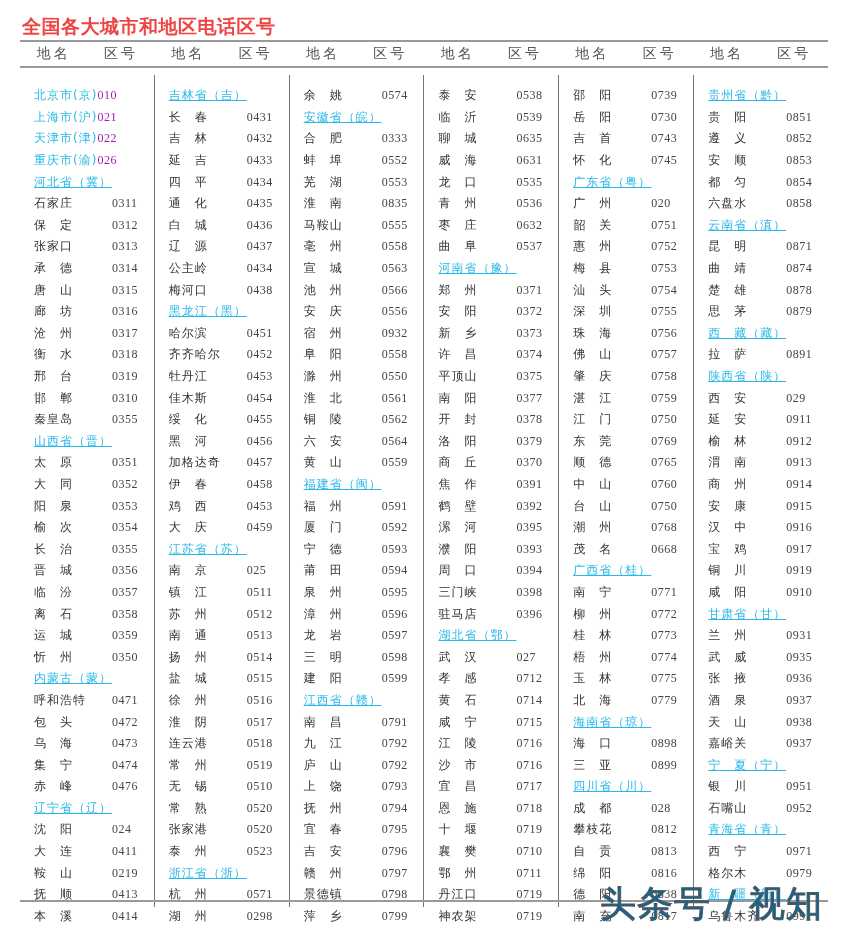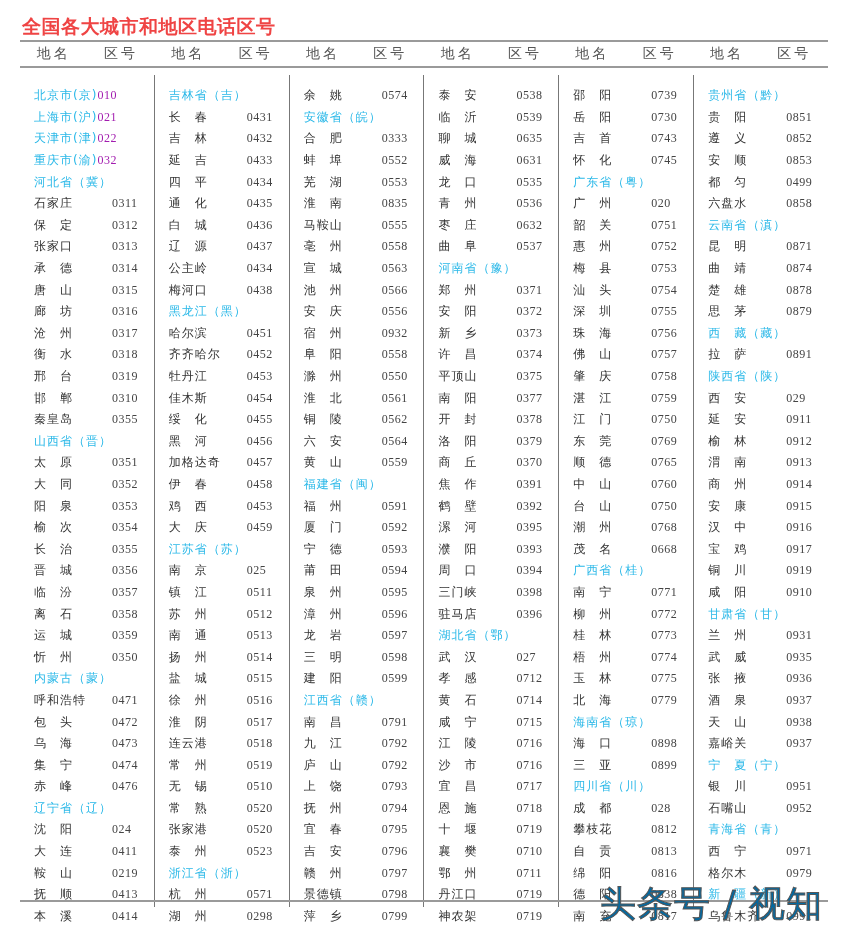--- a/index.html
+++ b/index.html
@@ -12,21 +12,21 @@
   .headcell { flex: 1; display: flex; justify-content: space-around; font-size: 14px; color: #555;
               letter-spacing: 3px; line-height: 22px; font-family: Liberation Serif, serif; }
   .headline { position: absolute; left: 20px; top: 66px; width: 808px; height: 2px; background: #9a9a9a; }
   .grid { position: absolute; left: 20px; top: 68px; width: 808px; height: 832px; display: flex; margin-top: 7px; }
   .col { flex: 1; border-right: 1.5px solid #777; padding-top: 10px; box-sizing: border-box; }
   .col:last-child { border-right: none; }
   .col:first-child { border-left: none; }
   .row { display: flex; height: 21.6px; align-items: center; font-size: 12px; }
   .name { width: 78px; padding-left: 14px; color: #333; white-space: nowrap; letter-spacing: 1px; }
   .code { font-family: "Liberation Serif", serif; font-size: 12px; color: #444; letter-spacing: 0.5px; }
-  .prov { color: #2ab8e8; padding-left: 14px; font-size: 12px; letter-spacing: 1px; white-space: nowrap; }
+  .prov { color: #2ab8e8; padding-left: 14px; font-size: 12px; letter-spacing: 1px; white-space: nowrap; text-decoration: underline; }
   .row.muni .name { color: #2ab8e8; width: auto; }
   .row.muni .code { color: #a21caf; }
   .bottomline { position: absolute; left: 20px; top: 900px; width: 808px; height: 2px; background: #9a9a9a; }
   .watermark { position: absolute; left: 600px; top: 880px; font-size: 36px; color: #0369a1;
                -webkit-text-stroke: 1px #555; letter-spacing: 1px; }
 </style>
 </head>
 <body>
 
 <div class="title">全国各大城市和地区电话区号</div>
@@ -69,21 +69,21 @@
       <div class="row muni">
         <span class="name">上海市(沪)</span>
         <span class="code">021</span>
       </div>
       <div class="row muni">
         <span class="name">天津市(津)</span>
         <span class="code">022</span>
       </div>
       <div class="row muni">
         <span class="name">重庆市(渝)</span>
-        <span class="code">032</span>
+        <span class="code">026</span>
       </div>
       <div class="row">
         <span class="prov">河北省（冀）</span>
       </div>
       <div class="row">
         <span class="name">石家庄</span>
         <span class="code">0311</span>
       </div>
       <div class="row">
         <span class="name">保　定</span>
@@ -863,21 +863,21 @@
       <div class="row">
         <span class="name">遵　义</span>
         <span class="code">0852</span>
       </div>
       <div class="row">
         <span class="name">安　顺</span>
         <span class="code">0853</span>
       </div>
       <div class="row">
         <span class="name">都　匀</span>
-        <span class="code">0499</span>
+        <span class="code">0854</span>
       </div>
       <div class="row">
         <span class="name">六盘水</span>
         <span class="code">0858</span>
       </div>
       <div class="row">
         <span class="prov">云南省（滇）</span>
       </div>
       <div class="row">
         <span class="name">昆　明</span>

